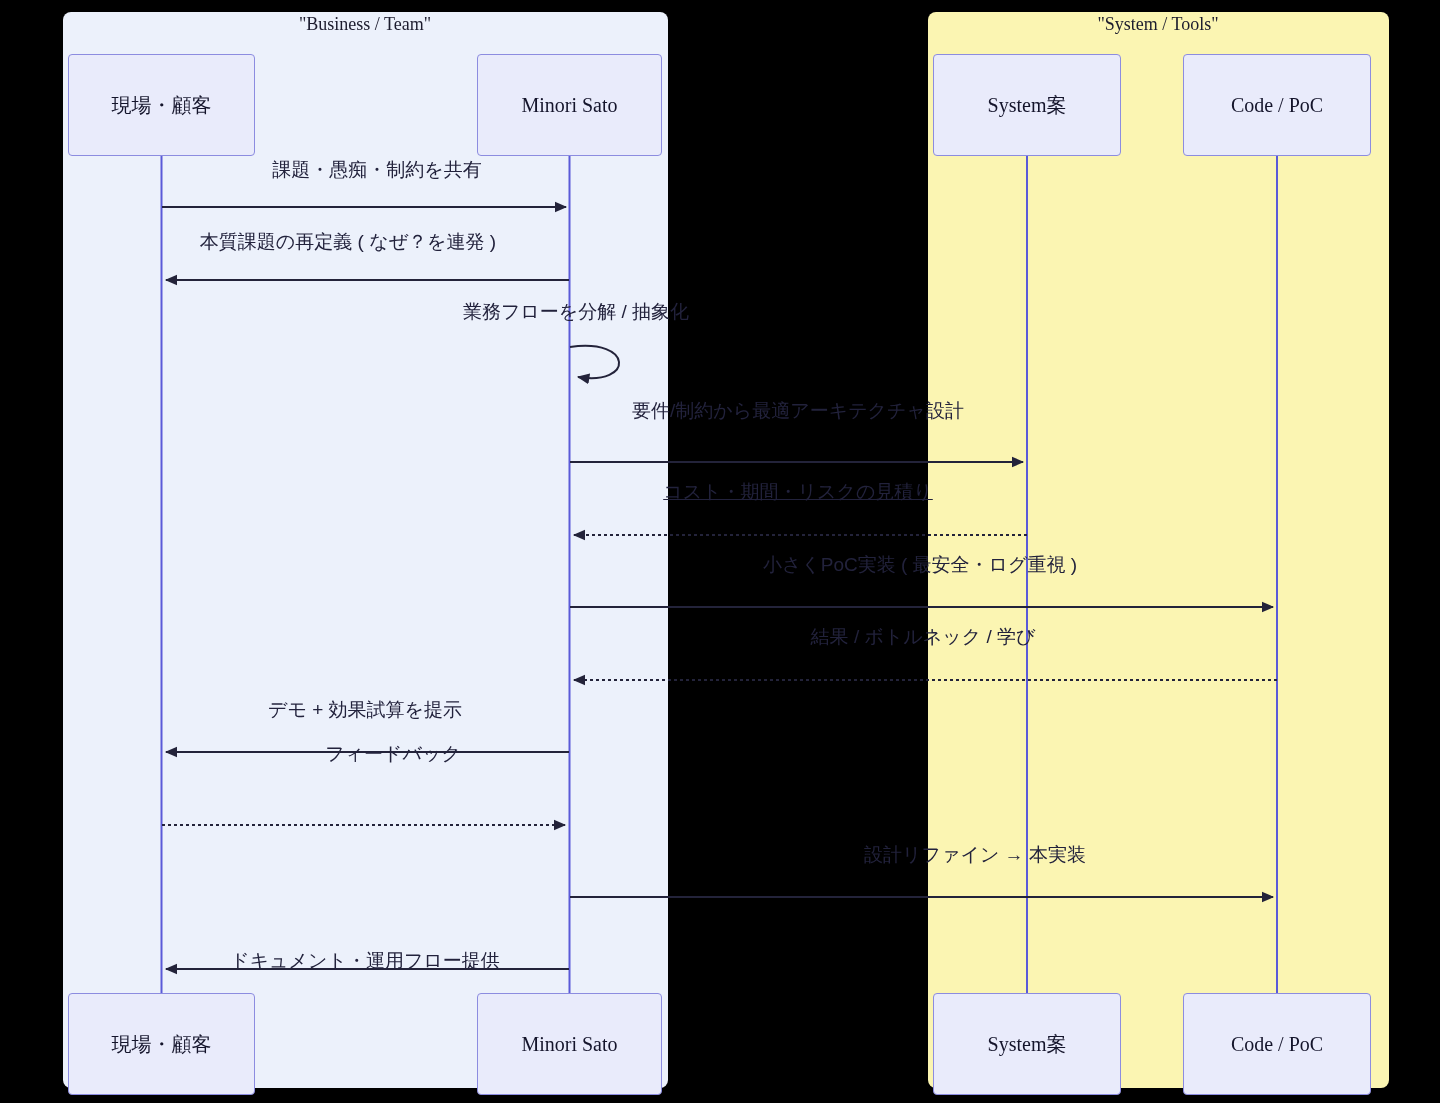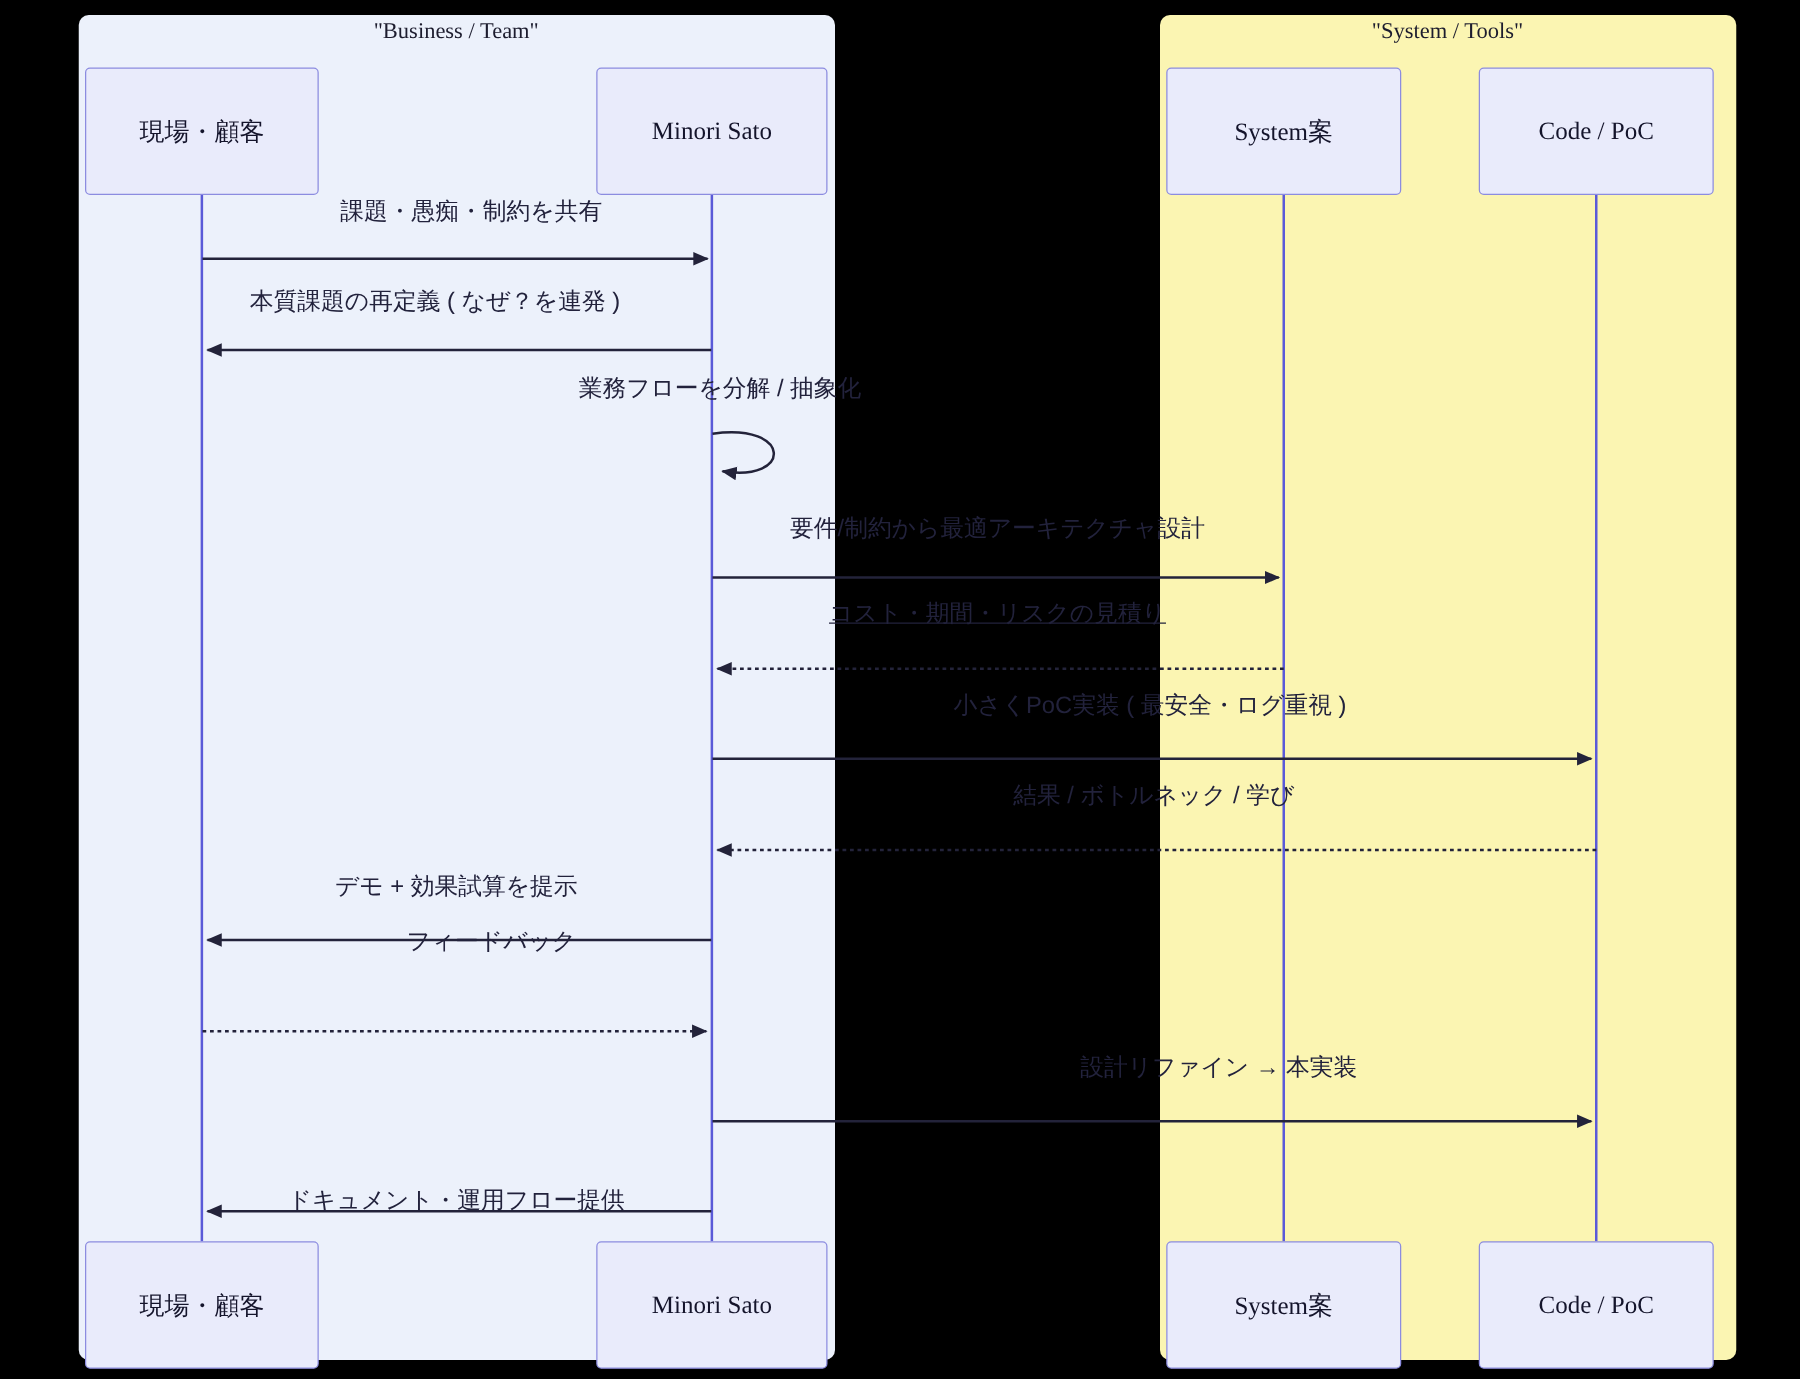--- a/index.html
+++ b/index.html
@@ -71,21 +71,21 @@
   <div class="actor-box" style="left:1183px; top:54px; width:188px;">Code / PoC</div>
 
   <div class="actor-box" style="left:68px;  top:993px;">現場・顧客</div>
   <div class="actor-box" style="left:477px; top:993px; width:185px;">Minori Sato</div>
   <div class="actor-box" style="left:933px; top:993px; width:188px;">System案</div>
   <div class="actor-box" style="left:1183px; top:993px; width:188px;">Code / PoC</div>
 
   <div class="msg-label" style="left:365px; top:158px;margin-left:12px;">課題・愚痴・制約を共有</div>
   <div class="msg-label" style="left:348px; top:230px;">本質課題の再定義 ( なぜ？を連発 )</div>
   <div class="msg-label" style="left:576px; top:300px;">業務フローを分解 / 抽象化</div>
-  <div class="msg-label" style="left:798px; top:412px;">要件/制約から最適アーキテクチャ設計</div>
+  <div class="msg-label" style="left:798px; top:399px;">要件/制約から最適アーキテクチャ設計</div>
   <div class="msg-label" style="left:798px; top:480px;text-decoration:underline;">コスト・期間・リスクの見積り</div>
   <div class="msg-label" style="left:920px; top:553px;">小さくPoC実装 ( 最安全・ログ重視 )</div>
   <div class="msg-label" style="left:923px; top:625px;">結果 / ボトルネック / 学び</div>
   <div class="msg-label" style="left:365px; top:698px;text-align:center;">デモ + 効果試算を提示</div>
   <div class="msg-label" style="left:365px; top:742px;margin-left:28px;">フィードバック</div>
   <div class="msg-label" style="left:964px; top:843px;margin-left:11px;">設計リファイン → 本実装</div>
   <div class="msg-label" style="left:365px; top:949px;">ドキュメント・運用フロー提供</div>
 
 </div>
 

